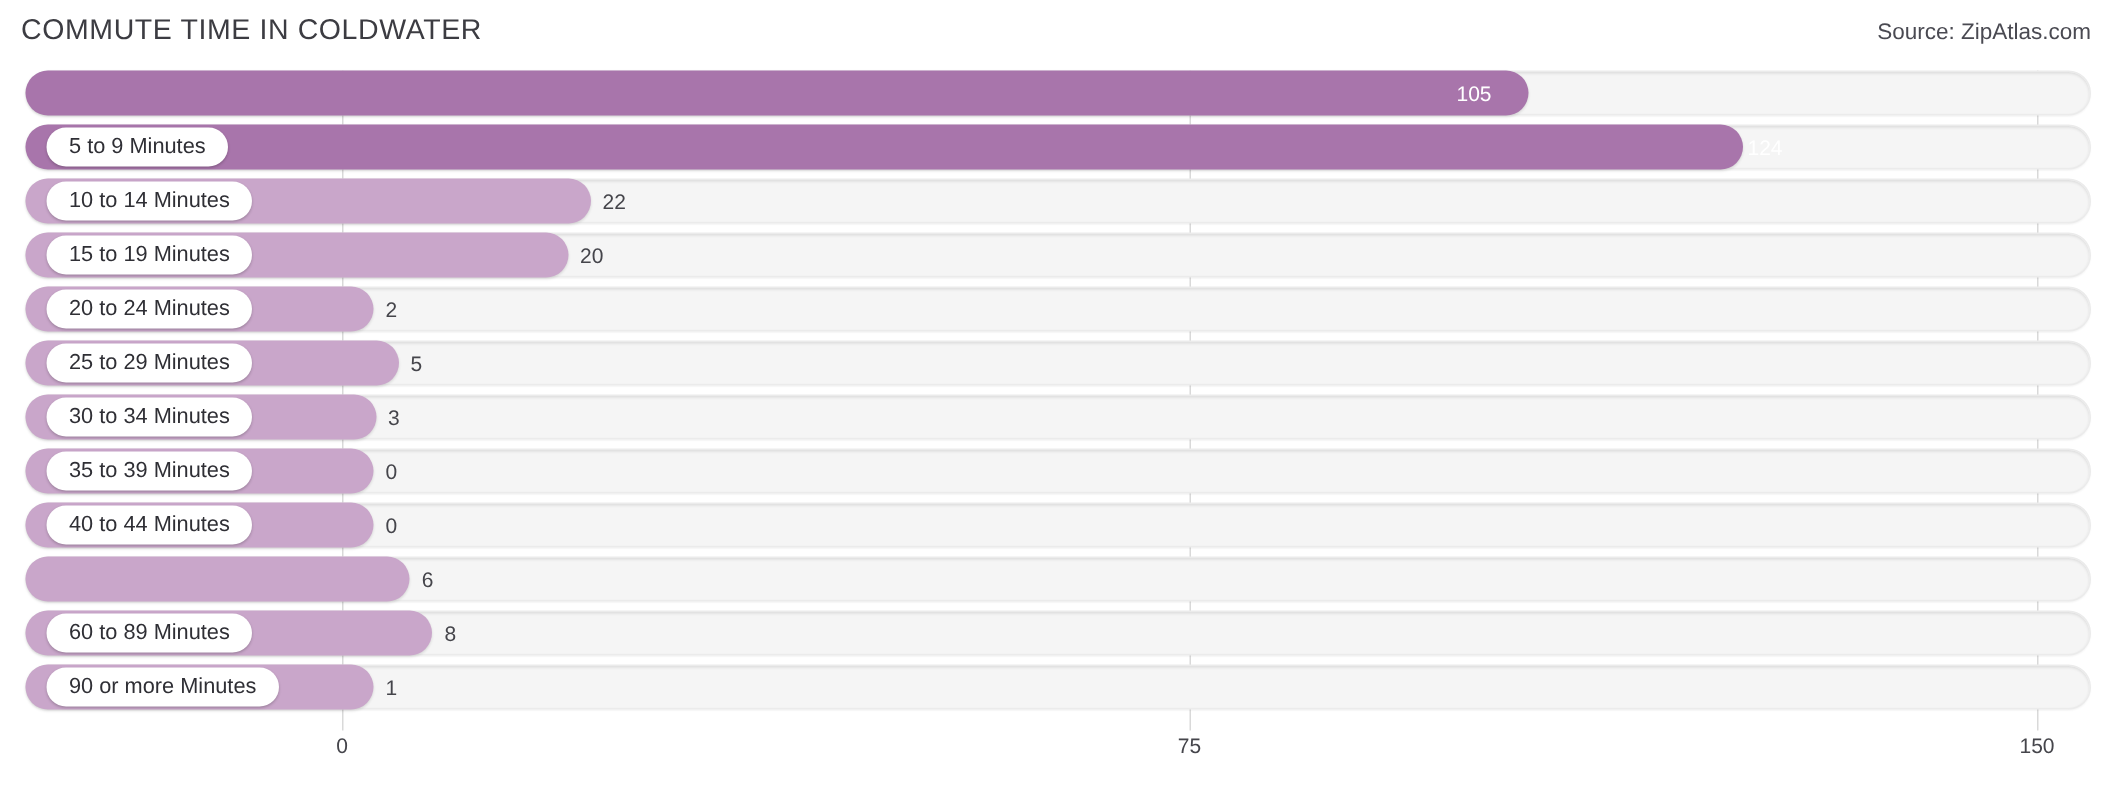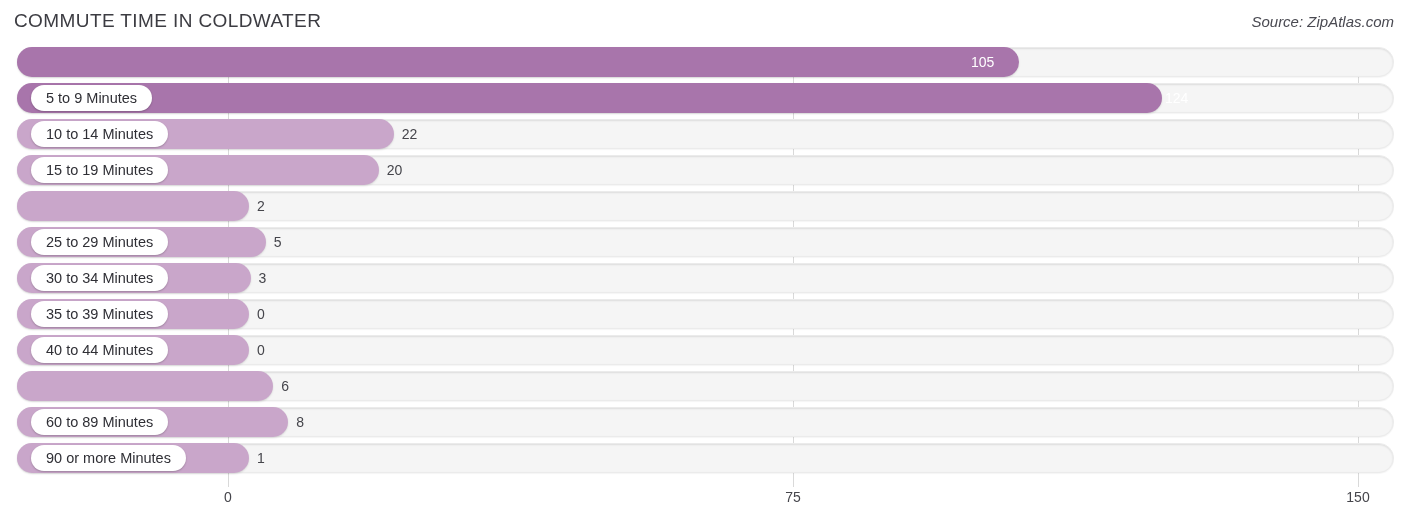--- a/index.html
+++ b/index.html
@@ -27,21 +27,20 @@
     letter-spacing: 0.4px;
     color: #3c3c42;
     font-weight: 400;
     white-space: nowrap;
   }
   .source-note {
     position: absolute;
     right: 12px;
     top: 13px;
     font-size: 15px;
-    font-style: italic;
     color: #4a4a52;
     white-space: nowrap;
   }
   
   .plot {
     position: absolute;
     left: 0;
     top: 47px;
     width: 1406px;
     height: 440px;
@@ -180,20 +179,21 @@
         <div class="row">
           <div class="track"></div>
           <div class="bar light" style="width: 361.667px;"></div>
           <div class="bar-value-out" style="left: 386.667px;">20</div>
           <div class="cat-pill">15 to 19 Minutes</div>
         </div>
         <div class="row">
           <div class="track"></div>
           <div class="bar light" style="width: 232px;"></div>
           <div class="bar-value-out" style="left: 257px;">2</div>
+          <div class="cat-pill">20 to 24 Minutes</div>
         </div>
         <div class="row">
           <div class="track"></div>
           <div class="bar light" style="width: 248.667px;"></div>
           <div class="bar-value-out" style="left: 273.667px;">5</div>
           <div class="cat-pill">25 to 29 Minutes</div>
         </div>
         <div class="row">
           <div class="track"></div>
           <div class="bar light" style="width: 233.6px;"></div>

